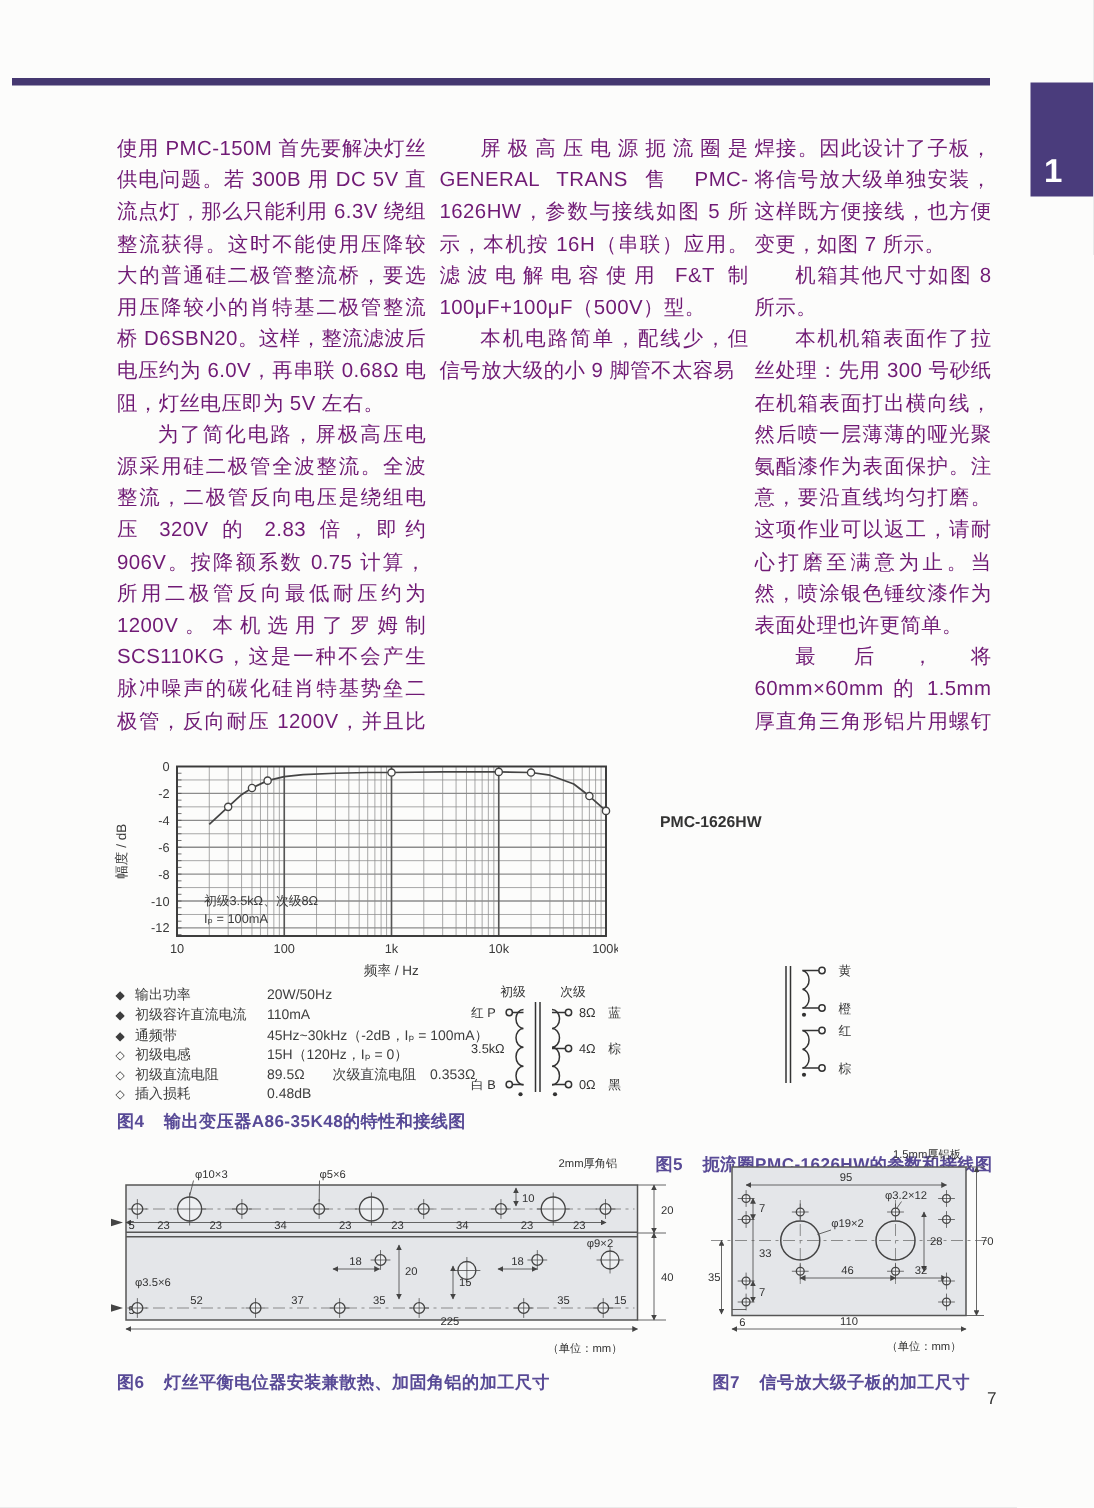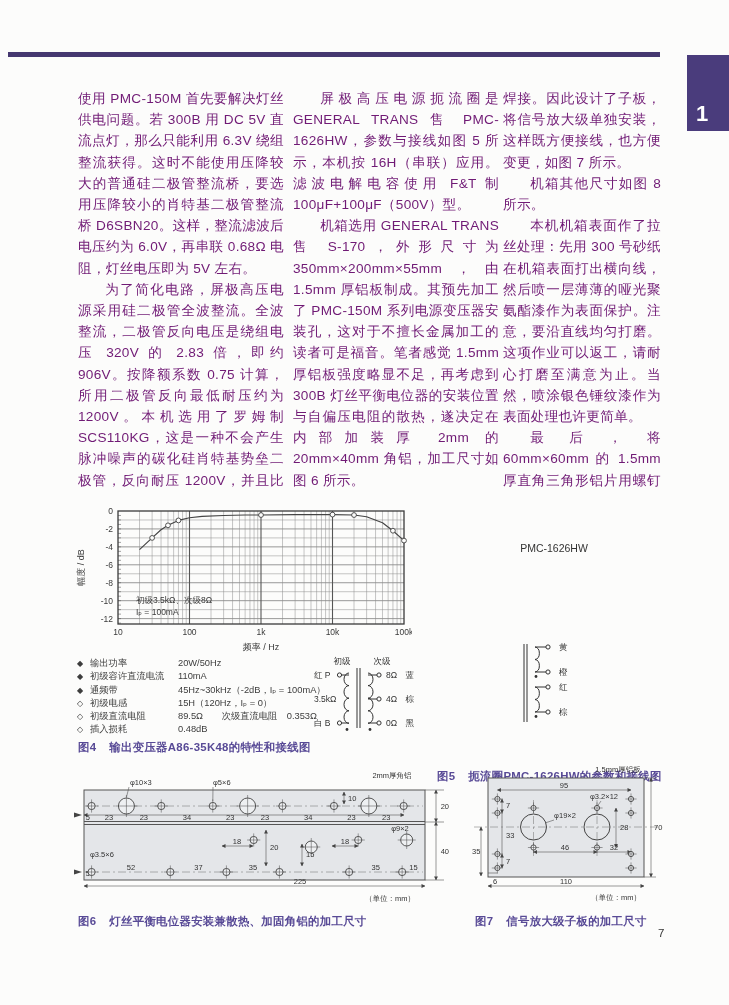--- a/index.html
+++ b/index.html
@@ -16,21 +16,21 @@
   .fig-cap{position:absolute;color:#584a96;font-size:11.4px;font-weight:bold;letter-spacing:0.3px;}
   .fig-cap .no{margin-right:13px;}
   
   .specs{position:absolute;left:77px;top:657px;width:250px;}
   .spec-row{display:flex;font-size:9.3px;line-height:13.3px;color:#3d3d3d;}
   .spec-row .m{width:13px;font-size:8px;}
   .spec-row .l{width:88px;}
   .spec-row .v{flex:1;white-space:nowrap;}
   
   .t5{position:absolute;left:440px;top:542px;width:228px;}
-  .t5-title{text-align:center;font-size:10.5px;margin-bottom:3px;color:#333;}
+  .t5-title{font-size:10.5px;margin-bottom:3px;color:#333;font-weight:bold;}
   table{border-collapse:collapse;width:100%;}
   th,td{border:1px solid #555;font-size:9.3px;font-weight:normal;text-align:center;
         padding:3px 1px;color:#333;height:13px;}
   .t5-note{text-align:center;font-size:9.3px;margin-top:5px;color:#333;}
   .abs{position:absolute;}
   svg text{font-family:"Liberation Sans","DejaVu Sans",sans-serif;}
   .d{font-size:7.5px;fill:#333;}
   .d2{font-size:8.5px;fill:#333;}
   .plate{fill:#e4e6e9;stroke:#555;stroke-width:1;}
   .thin{stroke:#555;stroke-width:0.6;fill:none;}
@@ -47,21 +47,20 @@
   <div class="tab">
     <span>1</span>
   </div>
 
   <div class="col" style="left:78px;top:88px;width:206px;height:404px;">
     <p>使用 PMC-150M 首先要解决灯丝供电问题。若 300B 用 DC 5V 直流点灯，那么只能利用 6.3V 绕组整流获得。这时不能使用压降较大的普通硅二极管整流桥，要选用压降较小的肖特基二极管整流桥 D6SBN20。这样，整流滤波后电压约为 6.0V，再串联 0.68Ω 电阻，灯丝电压即为 5V 左右。</p>
     <p class="indent">为了简化电路，屏极高压电源采用硅二极管全波整流。全波整流，二极管反向电压是绕组电压 320V 的 2.83 倍，即约 906V。按降额系数 0.75 计算，所用二极管反向最低耐压约为 1200V。本机选用了罗姆制 SCS110KG，这是一种不会产生脉冲噪声的碳化硅肖特基势垒二极管，反向耐压 1200V，并且比传统高耐压二极管便宜。</p>
   </div>
   <div class="col" style="left:293px;top:88px;width:206px;height:404px;">
     <p class="indent">屏极高压电源扼流圈是 GENERAL TRANS 售 PMC-1626HW，参数与接线如图 5 所示，本机按 16H（串联）应用。滤波电解电容使用 F&amp;T 制 100μF+100μF（500V）型。</p>
-    <p class="indent">机箱选用 GENERAL TRANS 售 S-170，外形尺寸为 350mm×200mm×55mm，由 1.5mm 厚铝板制成。其预先加工了 PMC-150M 系列电源变压器安装孔，这对于不擅长金属加工的读者可是福音。笔者感觉 1.5mm 厚铝板强度略显不足，再考虑到 300B 灯丝平衡电位器的安装位置与自偏压电阻的散热，遂决定在内部加装厚 2mm 的 20mm×40mm 角铝，加工尺寸如图 6 所示。</p>
     <p class="indent">本机电路简单，配线少，但信号放大级的小 9 脚管不太容易</p>
   </div>
   <div class="col" style="left:503px;top:88px;width:158px;height:404px;">
     <p>焊接。因此设计了子板，将信号放大级单独安装，这样既方便接线，也方便变更，如图 7 所示。</p>
     <p class="indent">机箱其他尺寸如图 8 所示。</p>
     <p class="indent">本机机箱表面作了拉丝处理：先用 300 号砂纸在机箱表面打出横向线，然后喷一层薄薄的哑光聚氨酯漆作为表面保护。注意，要沿直线均匀打磨。这项作业可以返工，请耐心打磨至满意为止。当然，喷涂银色锤纹漆作为表面处理也许更简单。</p>
     <p class="indent">最后，将 60mm×60mm 的 1.5mm 厚直角三角形铝片用螺钉固定在机箱四角，并安装橡胶垫脚。</p>
 
   </div>
 

